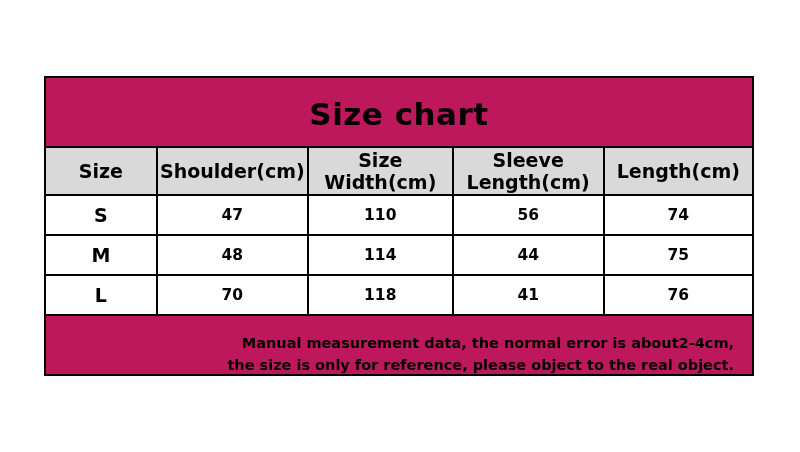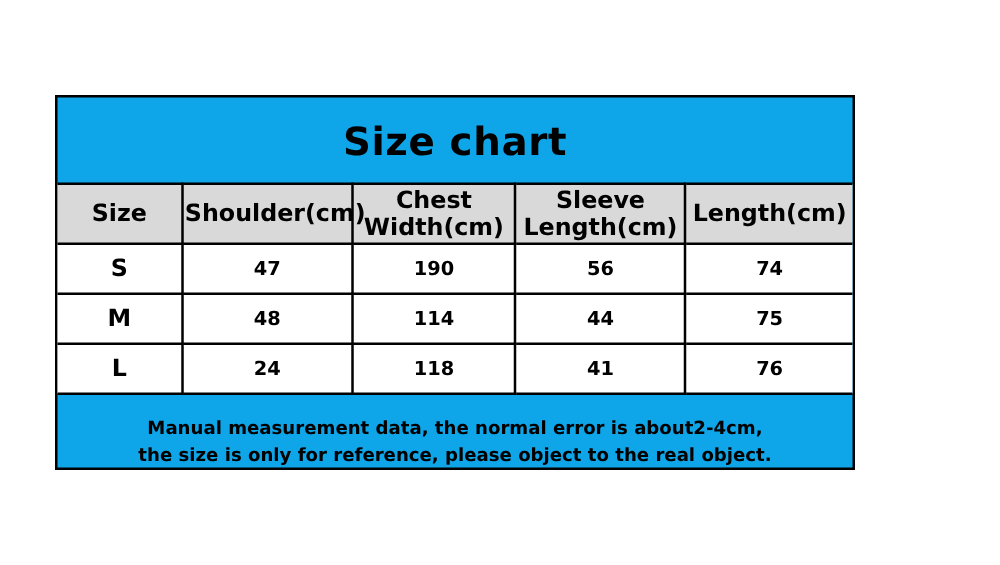--- a/index.html
+++ b/index.html
@@ -15,25 +15,25 @@
   }
   .page {
     position: relative;
     width: 800px;
     height: 452px;
   }
   .chart-box {
     position: absolute;
     left: 44px;
     top: 76px;
-    width: 640px;
+    width: 710px;
     height: 300px;
     border: 2px solid #000000;
     box-sizing: border-box;
-    background: #0ea5e9;
+    background: #be185d;
   }
   .title {
     text-align: center;
     font-size: 31px;
     font-weight: bold;
     letter-spacing: 0.5px;
     color: #000000;
     margin-top: 18px;
     margin-bottom: 14px;
     font-family: "DejaVu Sans", sans-serif;
@@ -77,21 +77,21 @@
   table.size-table td.sep {
     border-right: 2px solid #000000;
   }
   .col-w-size { width: 15.7%; }
   .col-w-1 { width: 21.4%; }
   .col-w-2 { width: 20.5%; }
   .col-w-3 { width: 21.4%; }
   .col-w-4 { width: 21.0%; }
   .note {
     margin-top: 16px;
-    text-align: center;
+    text-align: right;
     color: #000000;
     font-size: 14.5px;
     font-weight: bold;
     line-height: 1.55;
     font-family: "DejaVu Sans", sans-serif;
     padding: 0 18px;
   }
   .note div {
     white-space: nowrap;
   }
@@ -109,43 +109,43 @@
         <col class="col-w-size">
         <col class="col-w-1">
         <col class="col-w-2">
         <col class="col-w-3">
         <col class="col-w-4">
       </colgroup>
       <thead>
         <tr>
           <th class="col-size sep">Size</th>
           <th class="sep">Shoulder(cm)</th>
-          <th class="sep">Chest Width(cm)</th>
+          <th class="sep">Size Width(cm)</th>
           <th class="sep">Sleeve Length(cm)</th>
           <th>Length(cm)</th>
         </tr>
       </thead>
       <tbody>
         <tr>
           <td class="col-size sep">S</td>
           <td class="sep">47</td>
-          <td class="sep">190</td>
+          <td class="sep">110</td>
           <td class="sep">56</td>
           <td>74</td>
         </tr>
         <tr>
           <td class="col-size sep">M</td>
           <td class="sep">48</td>
           <td class="sep">114</td>
           <td class="sep">44</td>
           <td>75</td>
         </tr>
         <tr>
           <td class="col-size sep">L</td>
-          <td class="sep">24</td>
+          <td class="sep">70</td>
           <td class="sep">118</td>
           <td class="sep">41</td>
           <td>76</td>
         </tr>
       </tbody>
     </table>
 
     <div class="note">
       <div>Manual measurement data, the normal error is about2-4cm,</div>
       <div>the size is only for reference, please object to the real object.</div>

